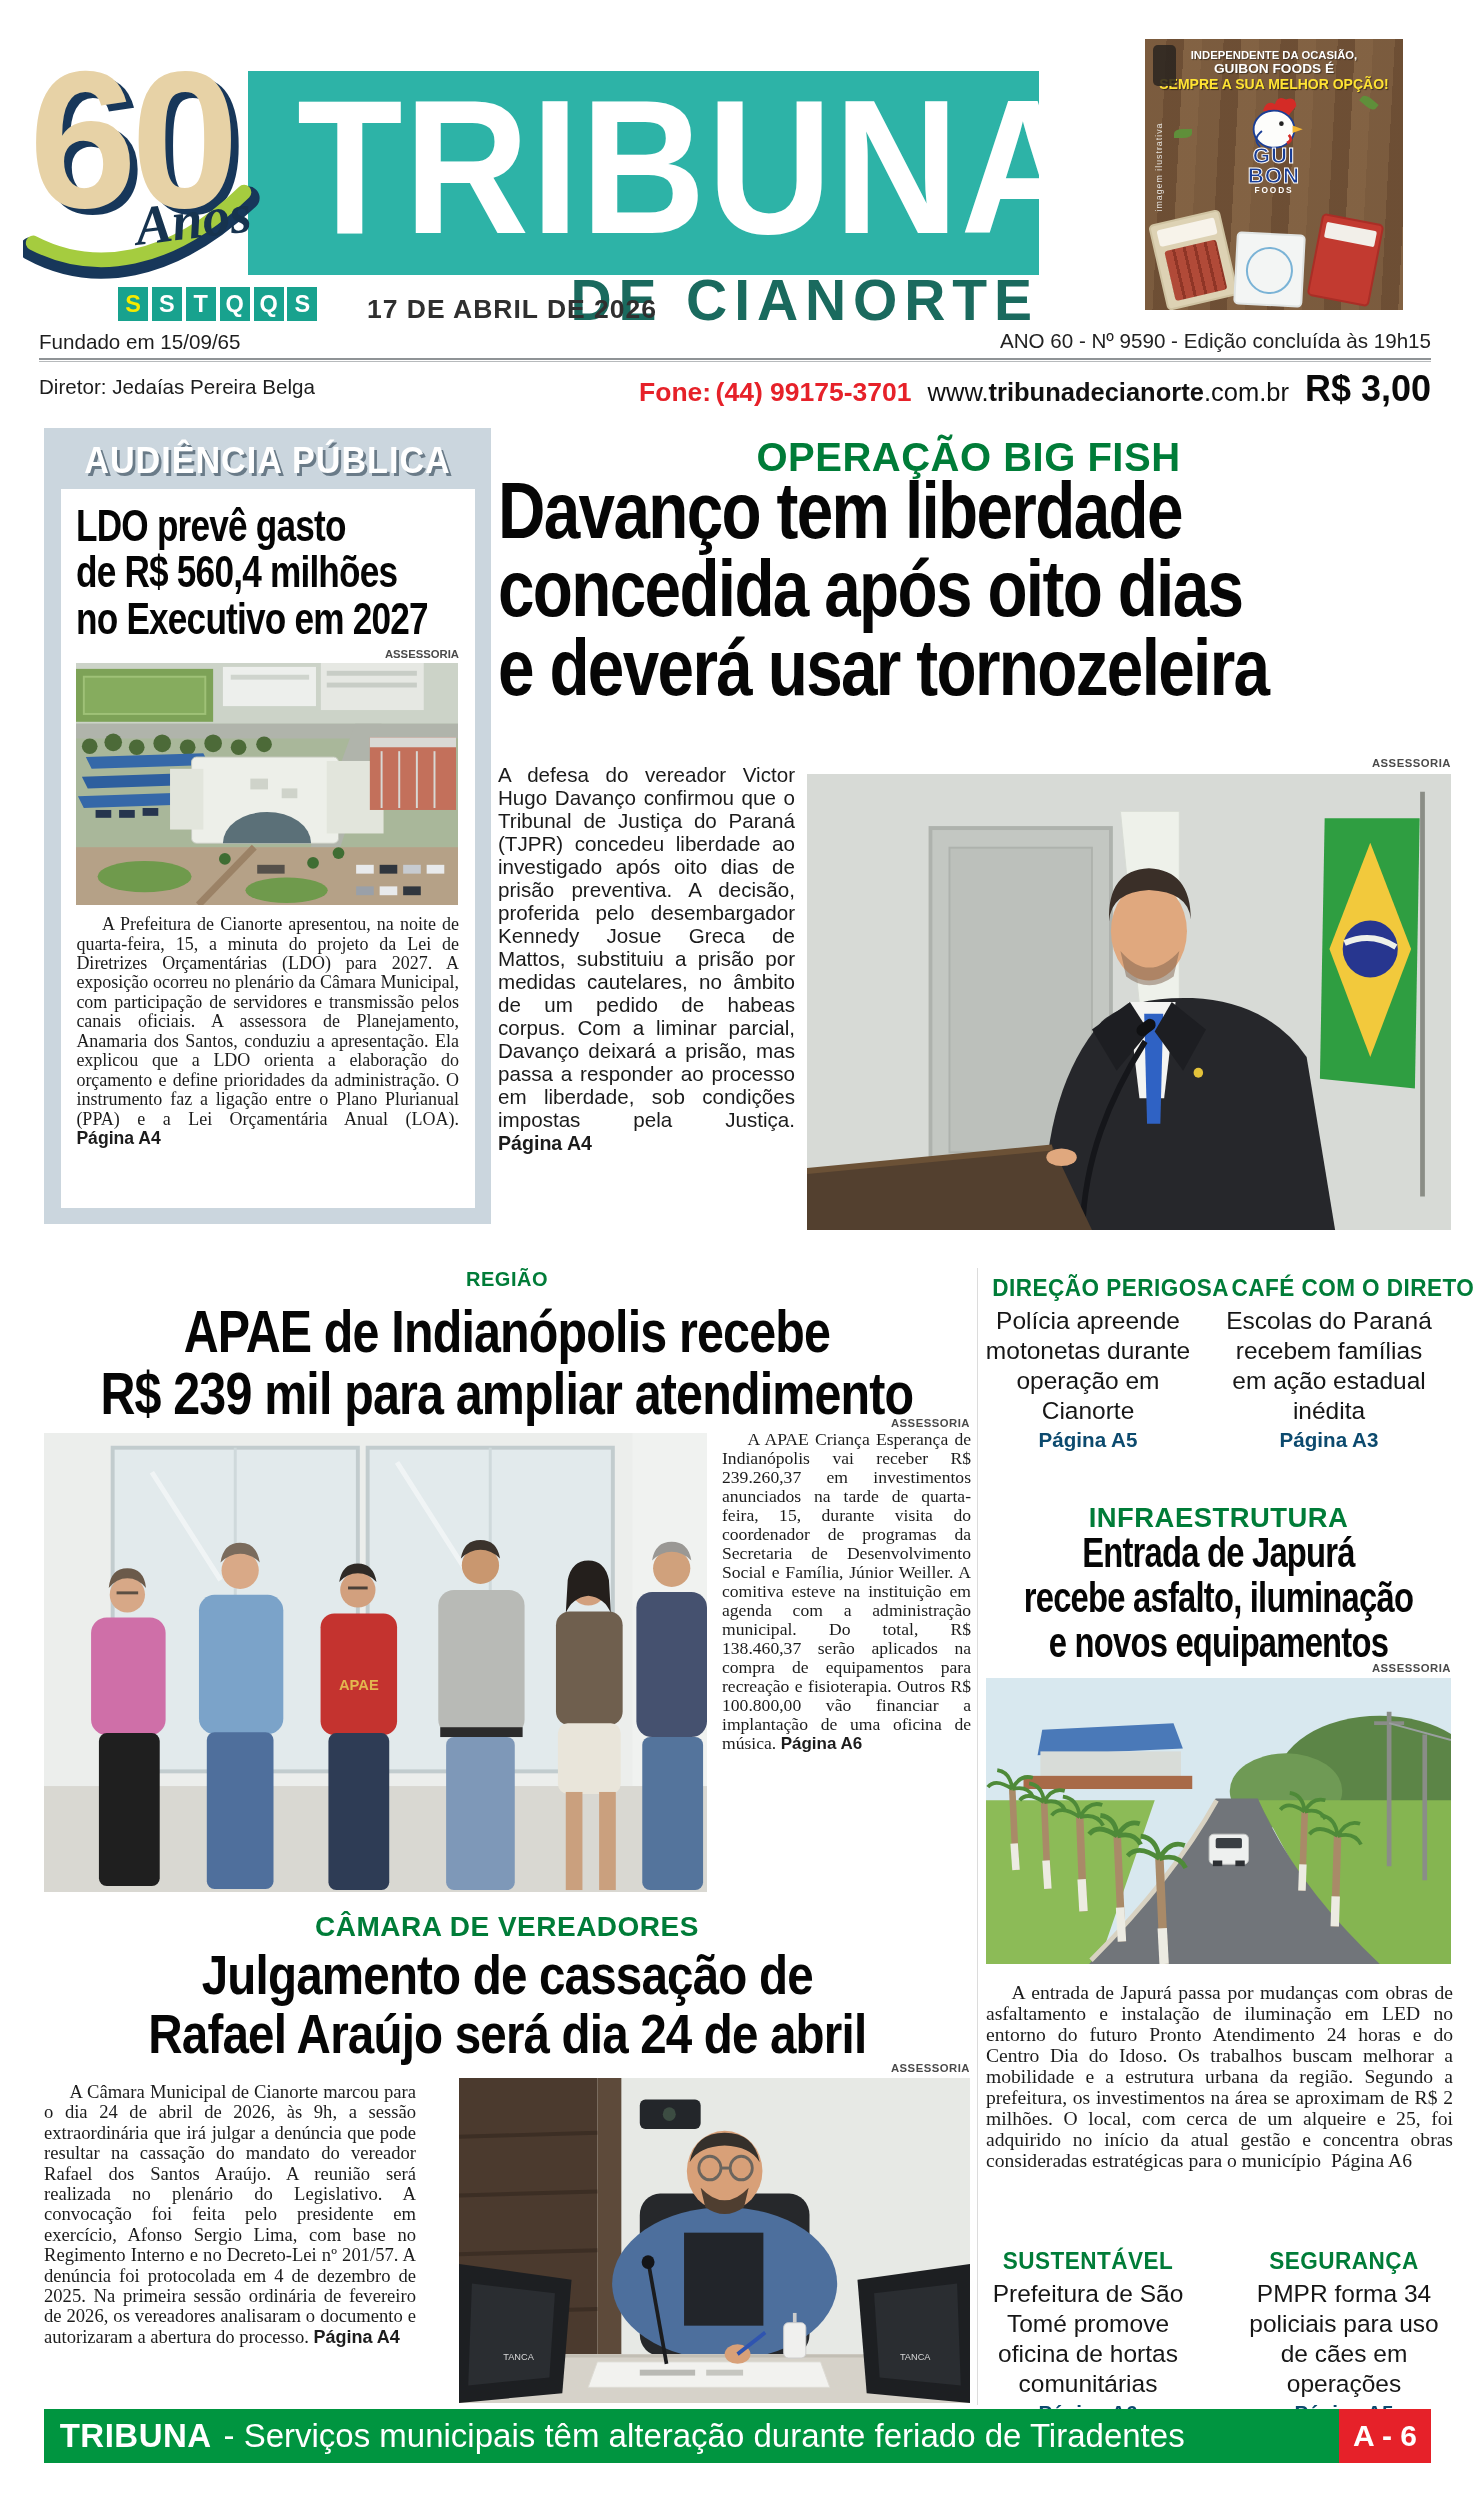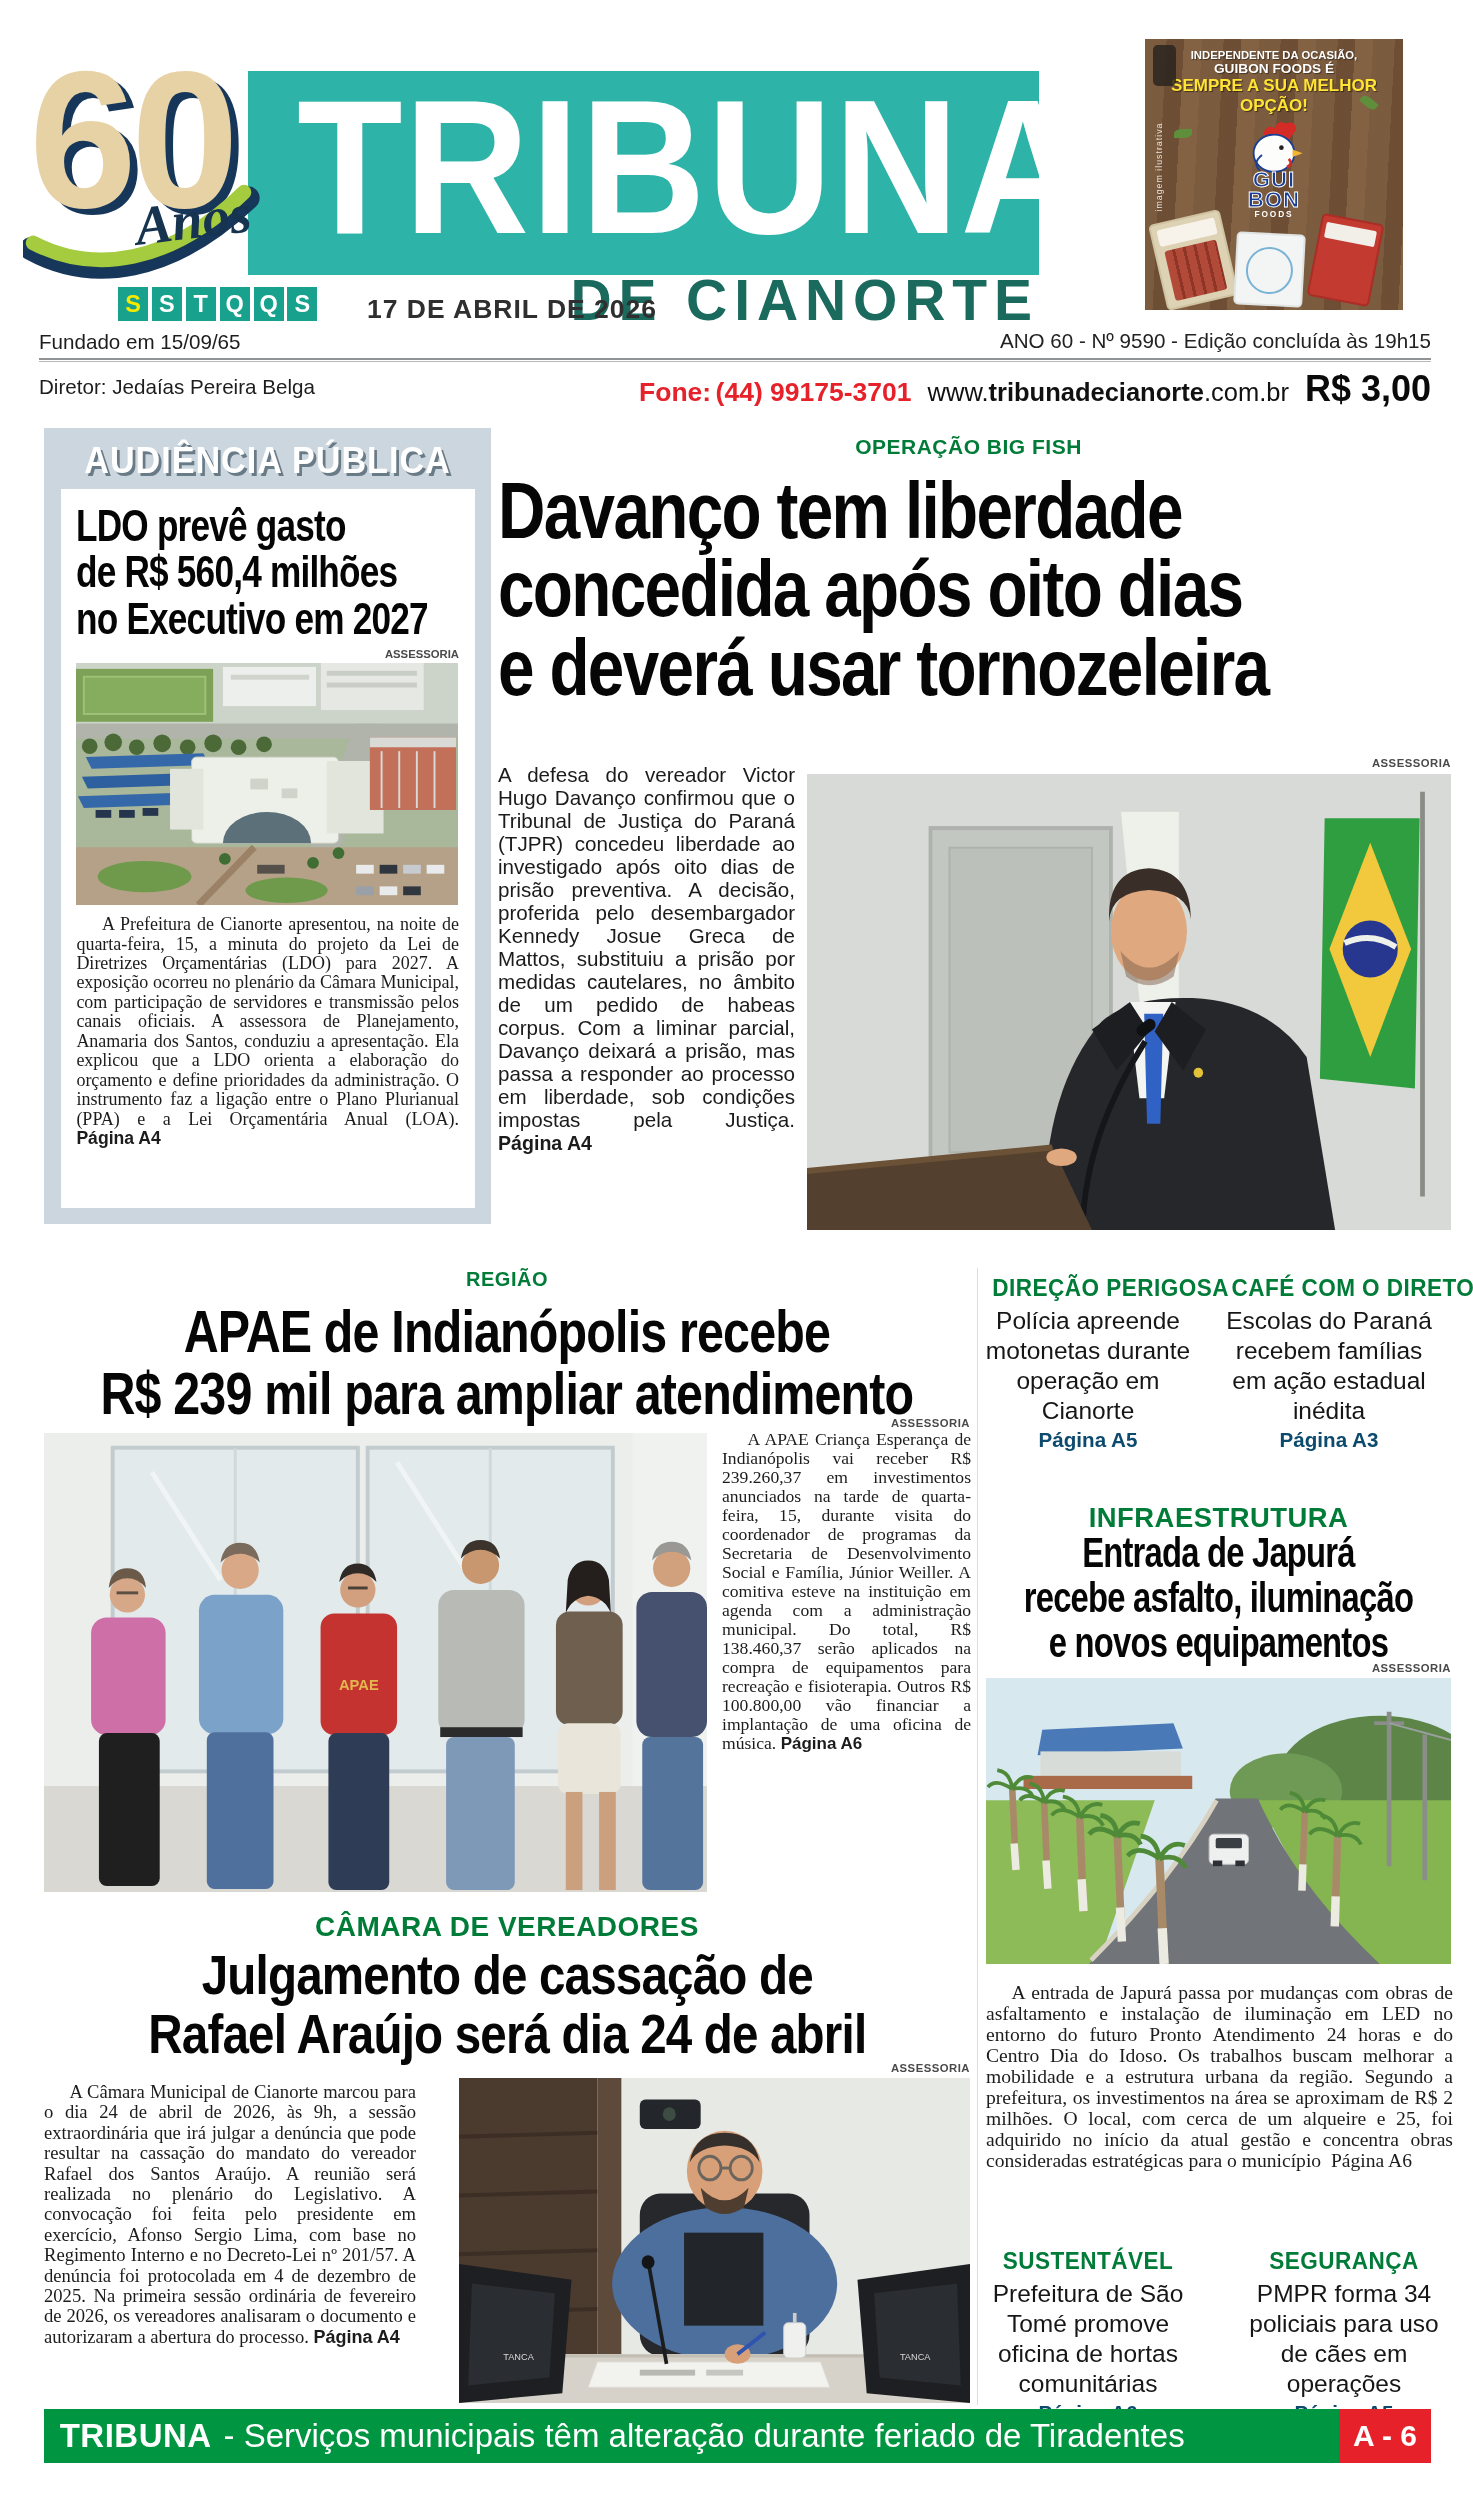--- a/index.html
+++ b/index.html
@@ -29,21 +29,21 @@
   .price { font-size:36px; font-weight:700; color:#0a0a0a; }
 
   
   #guibon-ad { position:absolute; left:1145px; top:39px; width:258px; height:271px; overflow:hidden;
     background:linear-gradient(rgba(55,35,18,.18),rgba(55,35,18,.18)),
     repeating-linear-gradient(93deg,#8a6848 0 21.6px,#79583c 21.6px 39px,#93704e 39px 57px); }
   .ad-side { position:absolute; left:-45px; top:123px; width:118px; text-align:center; transform:rotate(-90deg); font-size:8.8px; color:#e4e2de; letter-spacing:1px; }
   .ad-prop { position:absolute; left:7.8px; top:5.9px; width:23.5px; height:41px; background:#2a2420; border-radius:4.9px; opacity:.85; }
   .ad-l1 { margin-top:9.8px; text-align:center; font-size:11.3px; font-weight:700; color:#fff; text-shadow:1px 1px 1px rgba(0,0,0,.45); }
   .ad-l2 { text-align:center; font-size:13.7px; font-weight:700; color:#fff; text-shadow:1px 1px 1px rgba(0,0,0,.45); }
-  .ad-l3 { text-align:center; font-size:17px; font-weight:700; color:#ffe433; text-shadow:1px 1px 1px rgba(0,0,0,.5); }
+  .ad-l3 { text-align:center; font-size:14px; font-weight:700; color:#ffe433; text-shadow:1px 1px 1px rgba(0,0,0,.5); }
   .ad-chicken { display:block; margin:2px auto 0; width:94px; height:102px; }
   .gui { font-family:"Liberation Sans",sans-serif; font-weight:700; font-size:24px; fill:#1a3e96; stroke:#fff; stroke-width:1px; text-anchor:middle; letter-spacing:1px; }
   .foods { font-family:"Liberation Sans",sans-serif; font-weight:700; font-size:9px; fill:#fff; text-anchor:middle; letter-spacing:2px; }
   .ad-products { position:absolute; left:0; right:0; bottom:3.9px; height:98px; }
   .pack { position:absolute; border-radius:4.9px; }
   .pack-hotdog { left:11.8px; bottom:2px; width:73px; height:88px; background:#ddd2b4; border:2px solid #cfc3a2; transform:rotate(-13deg); overflow:hidden; }
   .pack-hotdog::before { content:""; position:absolute; left:7.8px; right:7.8px; top:27.4px; bottom:5.9px; background:repeating-linear-gradient(90deg,#b14a38 0 7.8px,#8f3526 7.8px 10.8px); border-radius:2.9px; }
   .pack-hotdog::after { content:""; position:absolute; left:4.9px; right:4.9px; top:4.9px; height:17.6px; background:#f7f3ea; border-radius:2.9px; }
   .pack-tilapia { left:90px; bottom:0; width:69px; height:73px; background:#f3f5f4; border:2px solid #dfe3e2; transform:rotate(3deg); }
   .pack-tilapia::before { content:""; position:absolute; left:8.8px; right:8.8px; top:11.8px; bottom:9.8px; border:2.9px solid #7ab3d6; border-radius:50%; }
@@ -69,21 +69,21 @@
   #ldo-inner { position:absolute; left:16.7px; top:61px; width:414px; height:719px; background:#fff; padding:13.7px 15.7px 0 15.7px; }
   #ldo-hl { position:relative; width:478px; transform:scaleX(.8); transform-origin:left top; font-weight:700; font-size:44px; line-height:1.06; letter-spacing:-1px; color:#050505; }
   #ldo-credit { position:relative; text-align:right; font-size:11.3px; color:#4a4a4a; font-weight:700; margin:5.9px 0 2.9px; }
   #ldo-photo { position:relative; width:382px; height:242px; overflow:hidden; }
   #ldo-photo svg { display:block; width:100%; height:100%; }
   #ldo-body { position:relative; margin-top:9.8px; font-family:"Liberation Serif","DejaVu Serif",serif; font-size:18px; line-height:1.08; text-align:justify; color:#1c1c1c; }
   #ldo-body p { text-indent:25.5px; }
   #ldo-body .pageref { font-size:17.6px; }
 
   
-  #dav-kicker { left:498px; top:435px; width:941px; font-size:21px; }
+  #dav-kicker { left:498px; top:435px; width:941px; font-size:40px; }
   #dav-hl { left:498px; top:472px; width:1148px; font-size:80px; line-height:.98; letter-spacing:-2px; transform:scaleX(.82); }
   #dav-body { left:498px; top:763px; width:297px; font-family:"Liberation Sans",sans-serif; font-size:20.6px; line-height:23px; text-align:justify; color:#1b1b1b; position:absolute; }
   #dav-body .pageref { font-size:19.6px; }
   #dav-credit { left:1157px; top:757px; width:294px; }
   #dav-photo { left:807px; top:774px; width:644px; height:456px; }
 
   
   #apae-kicker { left:44px; top:1268px; width:926px; font-size:20px; }
   #apae-hl { left:44px; top:1302px; width:1129px; text-align:center; font-size:59px; line-height:1.05; letter-spacing:-1px; transform:scaleX(.82); }
   #apae-credit { left:676px; top:1417px; width:294px; }

